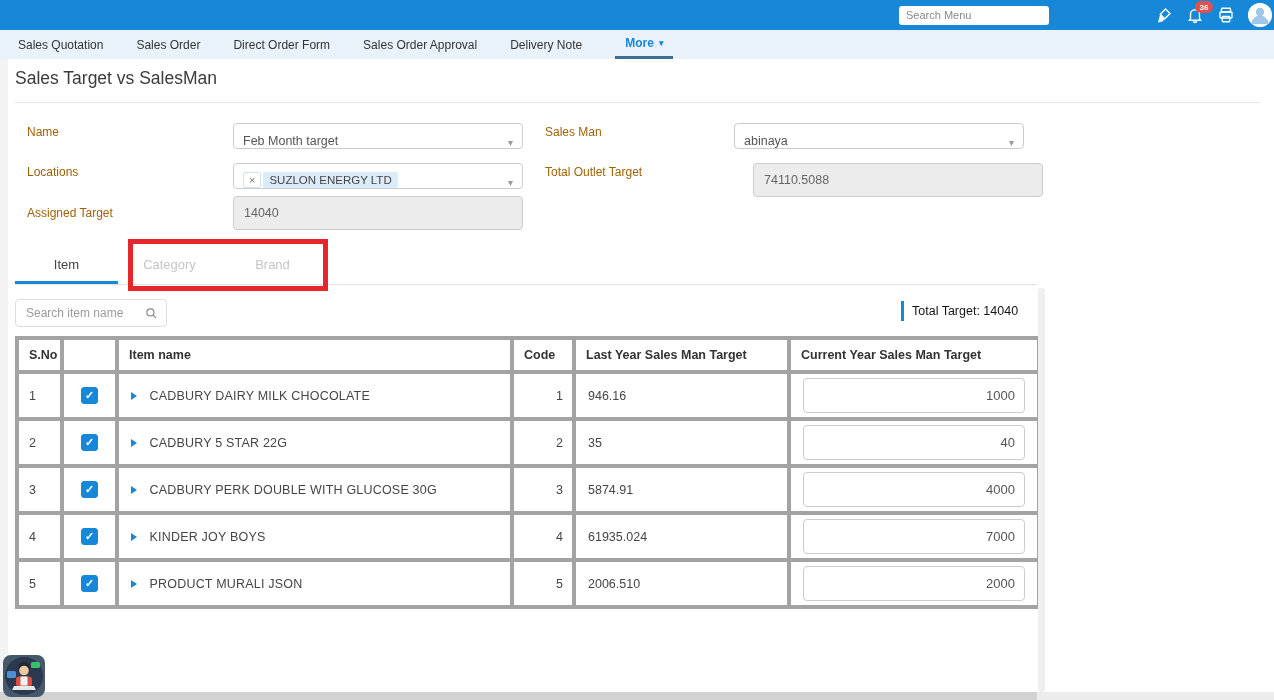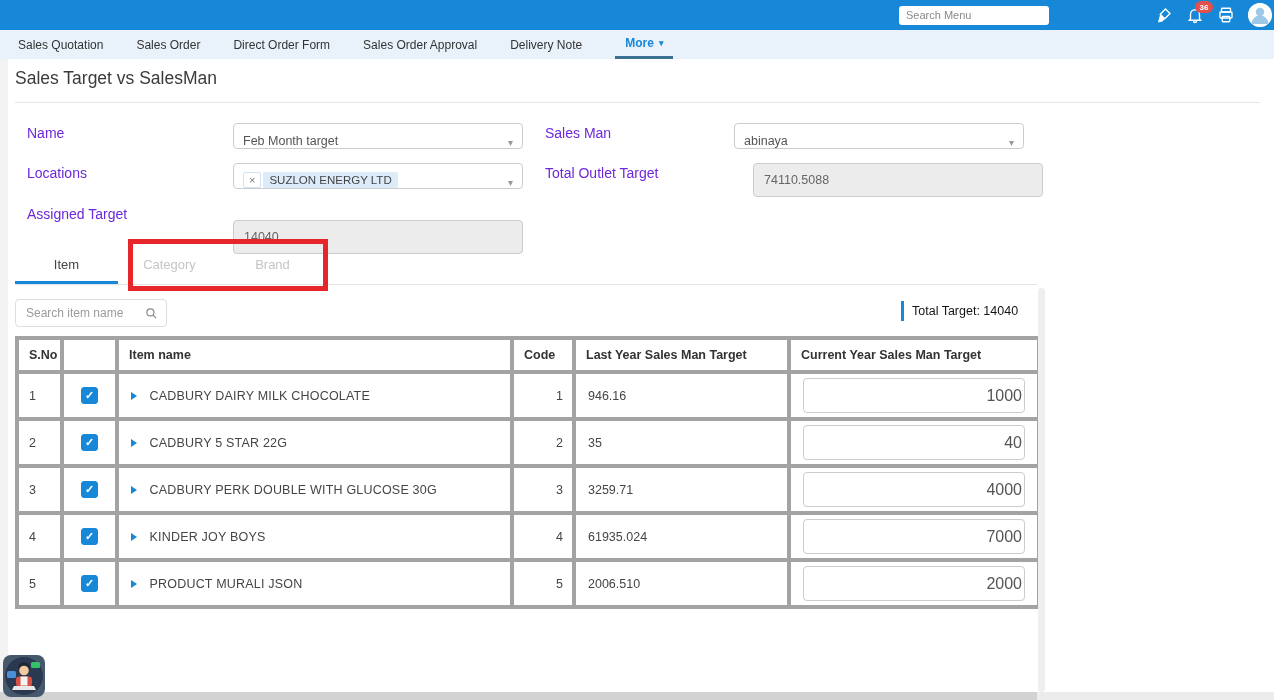--- a/index.html
+++ b/index.html
@@ -26,21 +26,21 @@
           display:flex;align-items:stretch;gap:33px;padding-left:18px;box-sizing:border-box;}
   .sub-item{font-size:12px;color:#333;display:flex;align-items:center;cursor:pointer;white-space:nowrap;}
   .sub-item.more{color:#1787d8;font-weight:bold;border-bottom:3px solid #3a7192;padding:0 10px;box-sizing:border-box;}
   .more-caret{font-size:9px;margin-left:5px;color:#1787d8;}
 
   #leftstrip{position:absolute;left:0;top:59px;width:8px;height:633px;background:#f3f3f3;}
 
   
   #page-title{position:absolute;left:15px;top:68px;margin:0;font-size:17.5px;font-weight:400;color:#3b3b3b;}
   #title-divider{position:absolute;left:15px;top:102px;width:1245px;height:1px;background:#e6e6e6;}
-  .flabel{position:absolute;font-size:14px;color:#6d28d9;}
+  .flabel{position:absolute;font-size:12px;color:#a16207;}
   .select{position:absolute;width:290px;height:26px;border:1px solid #ccc;border-radius:4px;background:#fff;
           display:flex;align-items:flex-end;padding:0 9px;box-sizing:border-box;cursor:pointer;}
   .sel-value{font-size:12.5px;color:#555;}
   .sel-caret{margin-left:auto;font-size:10px;color:#999;}
   .tinput{position:absolute;width:290px;height:34px;border:1px solid #ccc;border-radius:4px;
           padding:0 10px;box-sizing:border-box;font-size:12.5px;color:#666;font-family:"Liberation Sans",sans-serif;outline:none;}
   .tinput.disabled{background:#ececec;}
   .chip{display:flex;align-items:center;font-size:11.5px;}
   .chip-x{padding:1px 5px;color:#777;background:#fff;border:1px solid #cfe3f3;border-radius:2px;margin-right:2px;font-size:11px;cursor:pointer;}
   .chip-label{background:#dcebfa;padding:2px 6px;color:#444;border-radius:2px;}
@@ -75,22 +75,22 @@
   td.c-check{text-align:center;}
   td.c-code{text-align:right;padding-right:9px;}
   .checkbox{display:inline-block;width:15px;height:15px;border-radius:3px;background:#fff;border:1px solid #bbb;
             vertical-align:middle;cursor:pointer;position:relative;}
   .checkbox.checked{background:#1787d8;border-color:#1787d8;}
   .checkbox.checked::after{content:"✓";position:absolute;left:0;top:0;width:15px;height:15px;line-height:15px;
             text-align:center;color:#fff;font-size:11px;font-weight:bold;}
   .row-arrow{display:inline-block;width:0;height:0;border-left:6px solid #1787d8;border-top:4px solid transparent;
              border-bottom:4px solid transparent;margin-right:9px;vertical-align:middle;cursor:pointer;}
   .item-text{vertical-align:middle;letter-spacing:.2px;}
-  .target-input{width:222px;height:35px;border:1px solid #ccc;border-radius:4px;text-align:right;padding:0 2px;
-                box-sizing:border-box;font-size:16px;color:#555;font-family:"Liberation Sans",sans-serif;margin-left:11px;outline:none;}
+  .target-input{width:222px;height:35px;border:1px solid #ccc;border-radius:4px;text-align:right;padding:0 9px;
+                box-sizing:border-box;font-size:13px;color:#555;font-family:"Liberation Sans",sans-serif;margin-left:11px;outline:none;}
 
   
   #vscroll{position:absolute;left:1038px;top:288px;width:7px;height:404px;background:#efefef;border-radius:3px;}
   #hscroll{position:absolute;left:0;top:692px;width:1274px;height:8px;background:#ececec;}
   #hscroll .thumb{position:absolute;left:0;top:0;width:1037px;height:8px;background:#d2d2d2;}
   #chat-widget{position:absolute;left:3px;top:655px;width:42px;height:42px;border-radius:8px;overflow:hidden;cursor:pointer;}
 </style>
 </head>
 <body>
 
@@ -156,21 +156,21 @@
     <span class="flabel" style="left:27px;top:165px">Locations</span>
     <div class="select" style="left:233px;top:163px">
       <span class="chip">
         <span class="chip-x">×</span>
         <span class="chip-label">SUZLON ENERGY LTD</span>
       </span>
       <span class="sel-caret">▾</span>
     </div>
 
     <span class="flabel" style="left:27px;top:206px">Assigned Target</span>
-    <input class="tinput disabled" style="left: 233px; top: 220px;" readonly="" value="14040">
+    <input class="tinput disabled" style="left: 233px; top: 196px;" readonly="" value="14040">
 
     <span class="flabel" style="left:545px;top:125px">Sales Man</span>
     <div class="select" style="left:734px;top:123px">
       <span class="sel-value">abinaya</span>
       <span class="sel-caret">▾</span>
     </div>
 
     <span class="flabel" style="left:545px;top:165px">Total Outlet Target</span>
     <input class="tinput disabled" style="left: 753px; top: 163px;" readonly="" value="74110.5088">
 
@@ -236,21 +236,21 @@
         <td class="c-cur"><input class="target-input" value="40" style=""></td>
       </tr>
           <tr>
         <td class="c-sno">3</td>
         <td class="c-check"><span class="checkbox checked"></span></td>
         <td class="c-item">
           <span class="row-arrow"></span>
           <span class="item-text">CADBURY PERK DOUBLE WITH GLUCOSE 30G</span>
         </td>
         <td class="c-code">3</td>
-        <td class="c-last">3259.71</td>
+        <td class="c-last">5874.91</td>
         <td class="c-cur"><input class="target-input" value="4000" style=""></td>
       </tr>
           <tr>
         <td class="c-sno">4</td>
         <td class="c-check"><span class="checkbox checked"></span></td>
         <td class="c-item">
           <span class="row-arrow"></span>
           <span class="item-text">KINDER JOY BOYS</span>
         </td>
         <td class="c-code">4</td>

